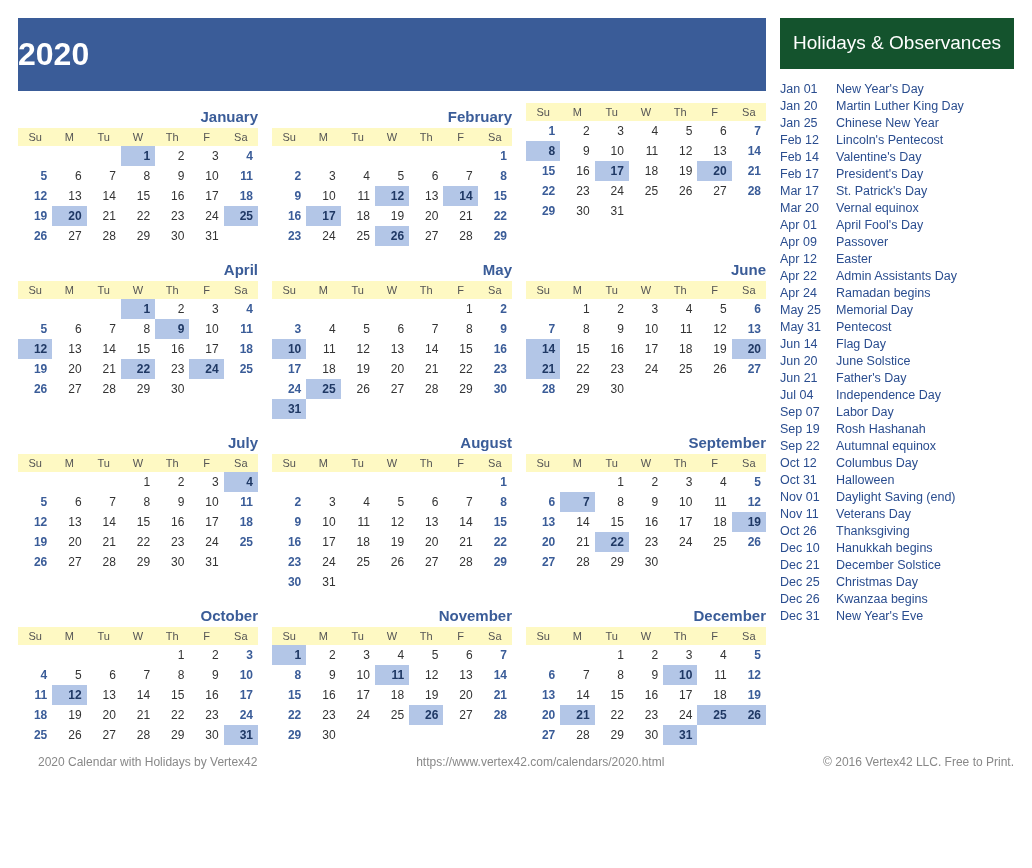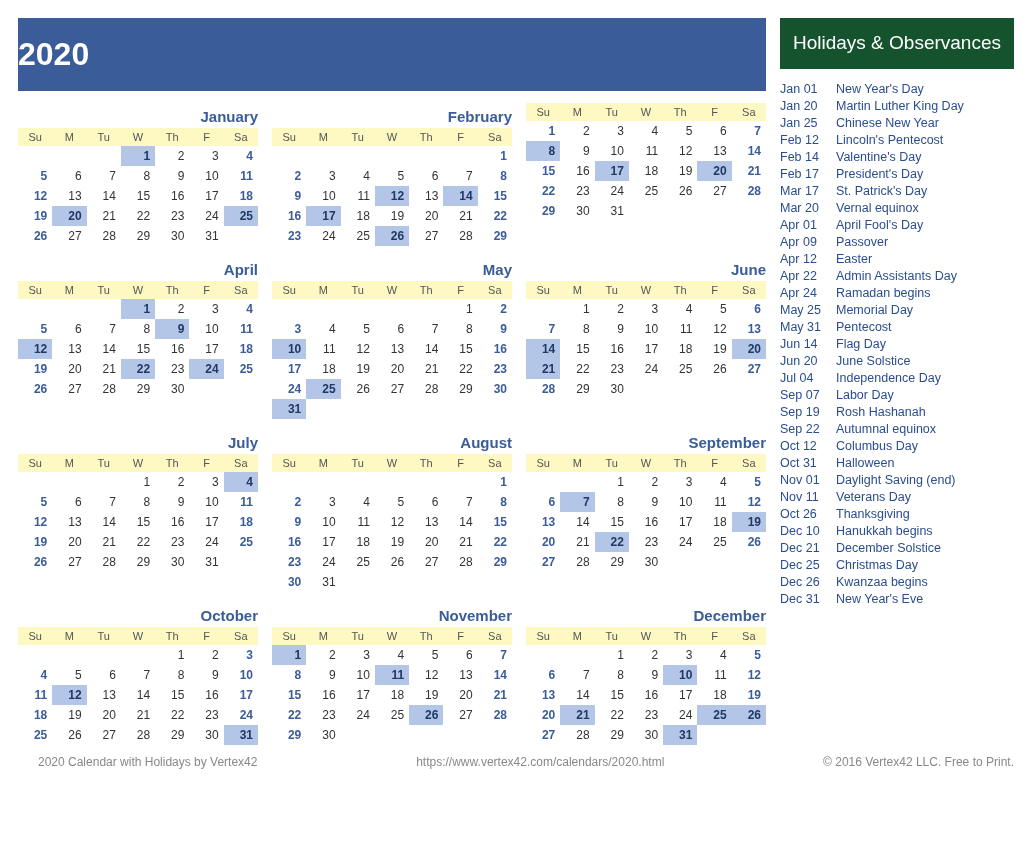--- a/index.html
+++ b/index.html
@@ -700,20 +700,24 @@
         </div>
         <div class="hrow">
           <div class="hdate">Jun 14</div>
           <div class="hname">Flag Day</div>
         </div>
         <div class="hrow">
           <div class="hdate">Jun 20</div>
           <div class="hname">June Solstice</div>
         </div>
         <div class="hrow">
+          <div class="hdate">Jun 21</div>
+          <div class="hname">Father's Day</div>
+        </div>
+        <div class="hrow">
           <div class="hdate">Jul 04</div>
           <div class="hname">Independence Day</div>
         </div>
         <div class="hrow">
           <div class="hdate">Sep 07</div>
           <div class="hname">Labor Day</div>
         </div>
         <div class="hrow">
           <div class="hdate">Sep 19</div>
           <div class="hname">Rosh Hashanah</div>

